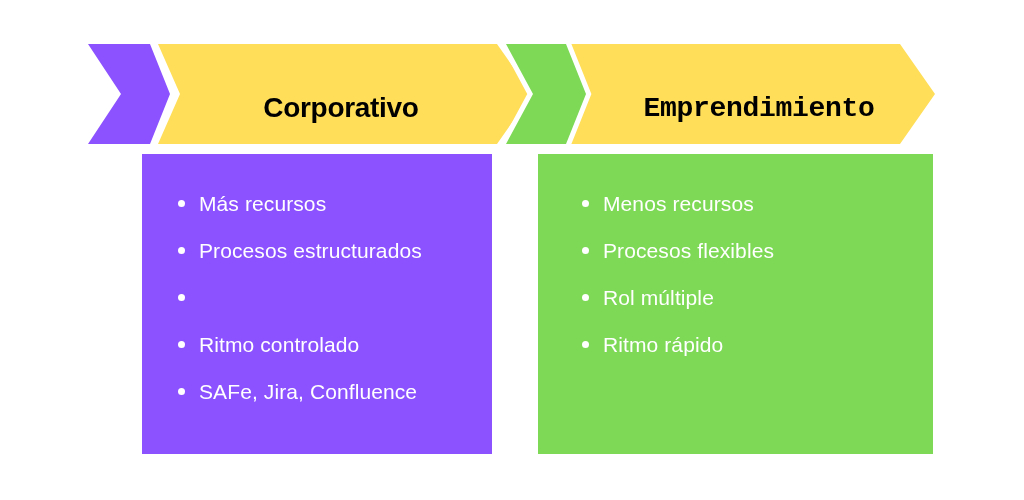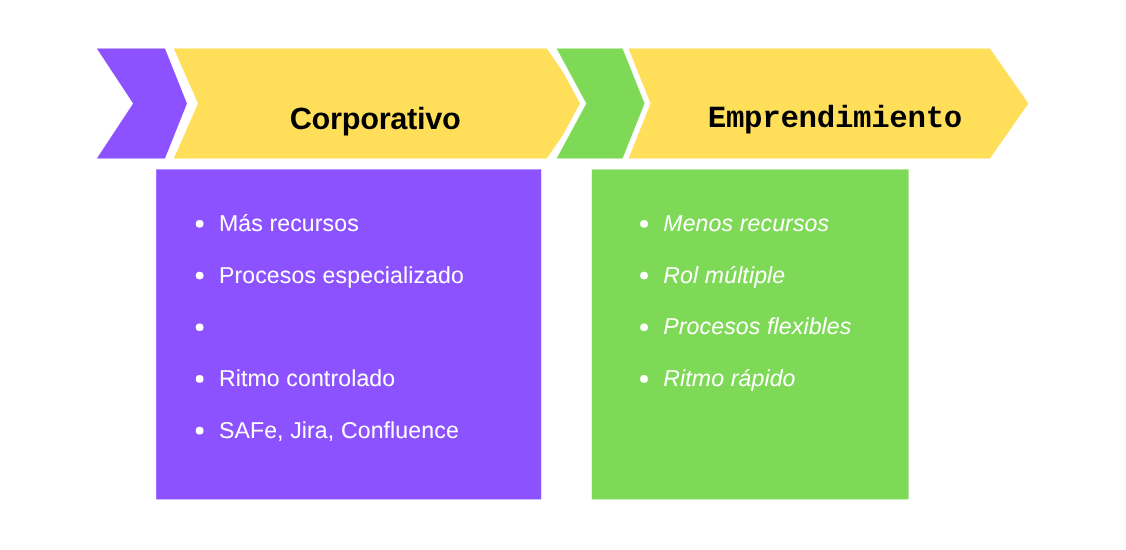--- a/index.html
+++ b/index.html
@@ -42,21 +42,21 @@
   }
   .banner-label.first { left: 158px; width: 366px; }
   .banner-label.second { left: 583px; width: 352px; font-family: Liberation Mono, monospace; }
 
   .detail-box {
     position: absolute;
     top: 154px;
     height: 300px;
   }
   .detail-box.first { left: 142px; width: 350px; }
-  .detail-box.second { left: 538px; width: 288px; font-style: italic; }
+  .detail-box.second { left: 538px; width: 395px; }
 
   .feature-list {
     list-style: none;
     margin: 0;
     padding: 26px 12px 0 36px;
     color: #ffffff;
   }
   .detail-box.second .feature-list { padding-left: 44px; }
 
   .feature-list li {
@@ -92,21 +92,21 @@
   <div class="banner-label second" style="color: rgb(0, 0, 0);">Emprendimiento</div>
 
   <div class="detail-box first" style="background-color: rgb(140, 82, 255);">
     <ul class="feature-list" style="color: rgb(255, 255, 255);">
       <li>
         <span class="bullet"></span>
         <span>Más recursos</span>
       </li>
       <li>
         <span class="bullet"></span>
-        <span>Procesos especializado</span>
+        <span>Procesos estructurados</span>
       </li>
       <li>
         <span class="bullet"></span>
       </li>
       <li>
         <span class="bullet"></span>
         <span>Ritmo controlado</span>
       </li>
       <li>
         <span class="bullet"></span>
@@ -116,25 +116,25 @@
   </div>
 
   <div class="detail-box second" style="background-color: rgb(126, 217, 87);">
     <ul class="feature-list" style="color: rgb(255, 255, 255);">
       <li>
         <span class="bullet"></span>
         <span>Menos recursos</span>
       </li>
       <li>
         <span class="bullet"></span>
-        <span>Rol múltiple</span>
+        <span>Procesos flexibles</span>
       </li>
       <li>
         <span class="bullet"></span>
-        <span>Procesos flexibles</span>
+        <span>Rol múltiple</span>
       </li>
       <li>
         <span class="bullet"></span>
         <span>Ritmo rápido</span>
       </li>
     </ul>
   </div>
 
 </div>
 

